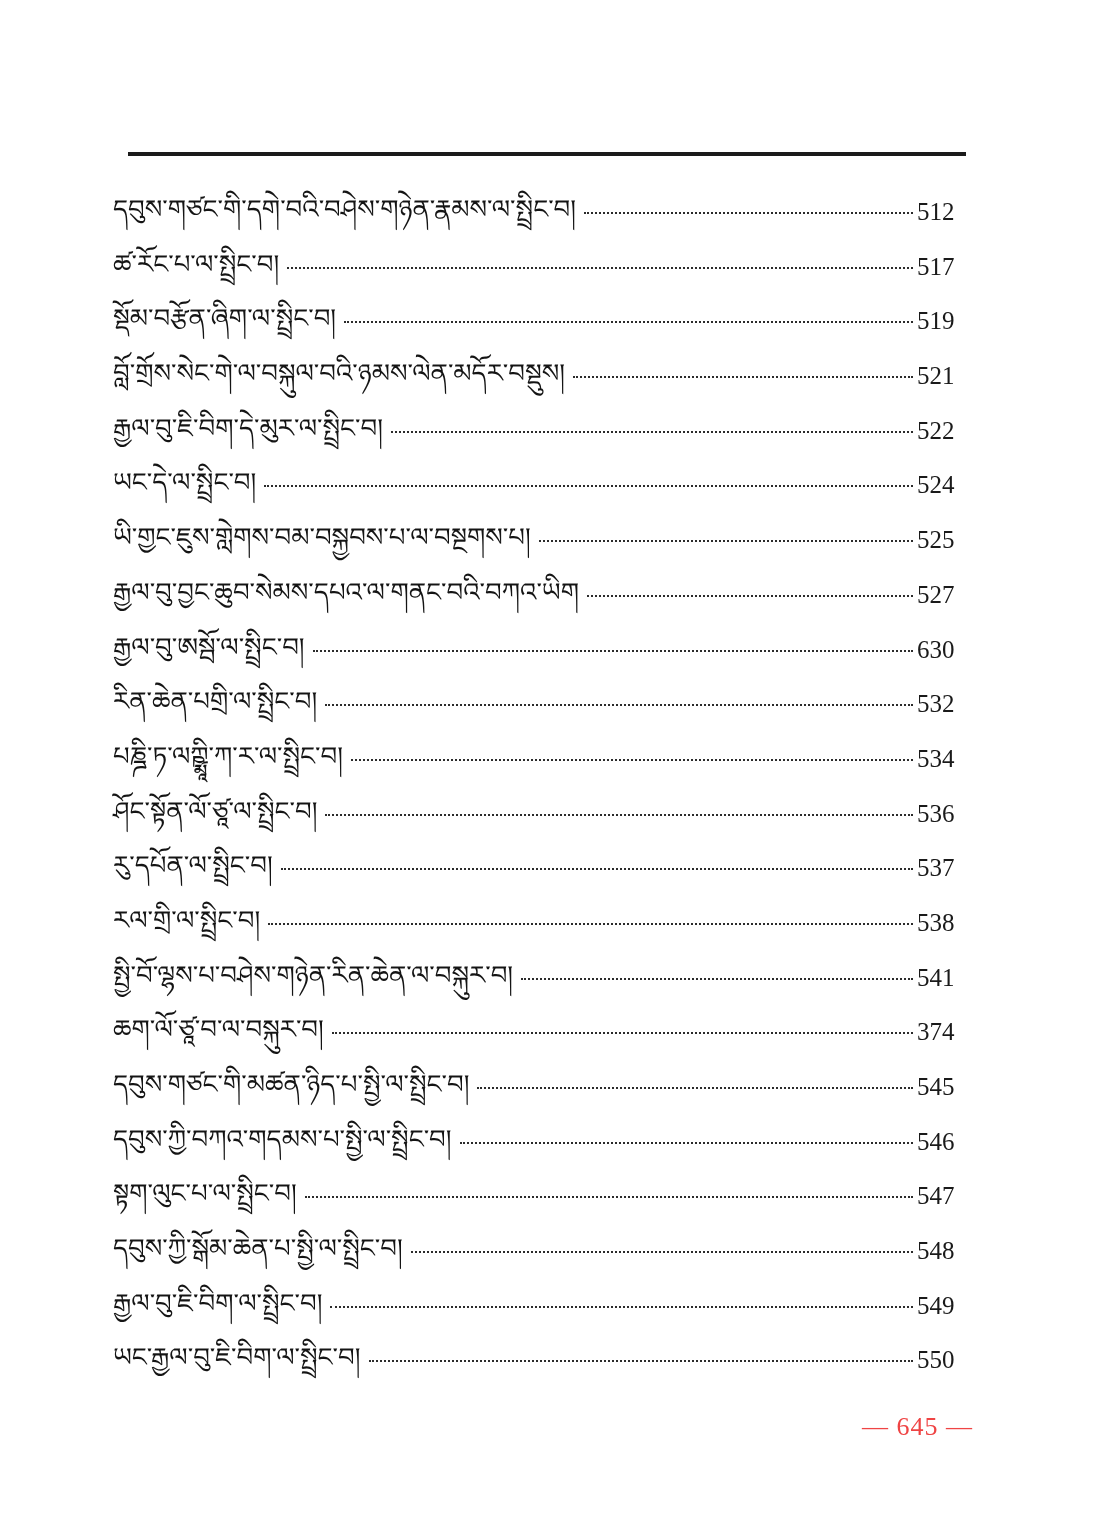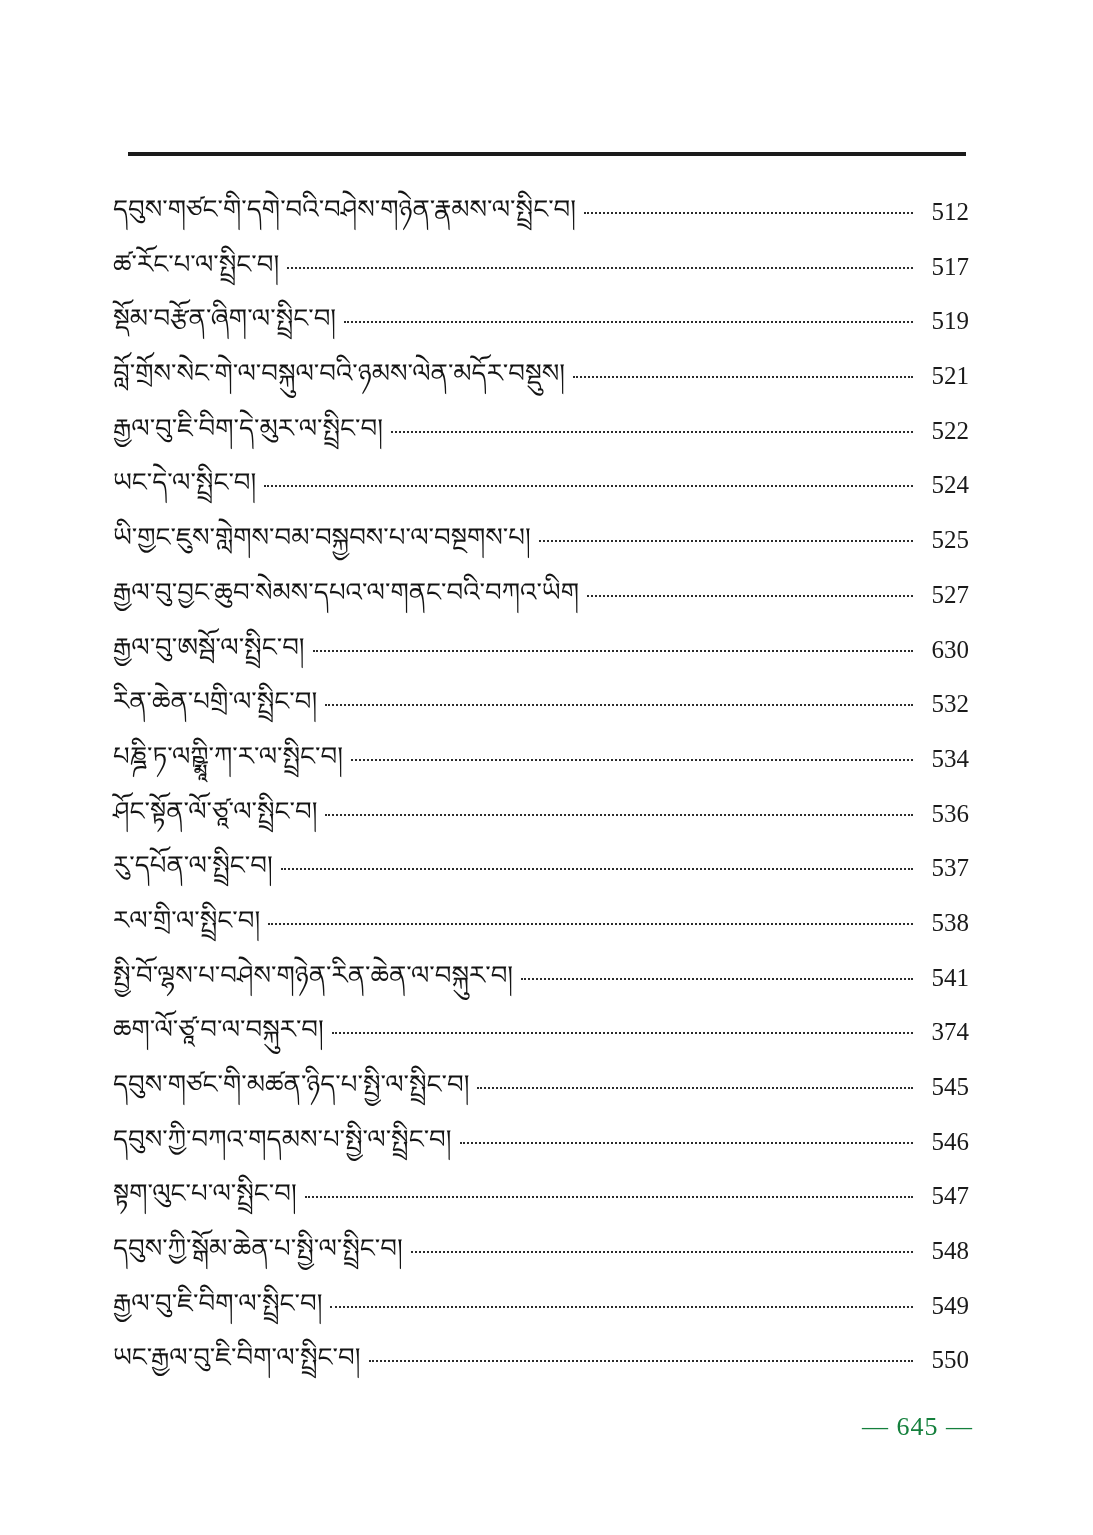--- a/index.html
+++ b/index.html
@@ -58,30 +58,30 @@
     margin: 0 4px 0 8px;
     border-bottom: 2px dotted #2b2b2b;
     min-width: 18px;
   }
   .toc-num {
     font-family: "Liberation Serif", serif;
     font-size: 25px;
     line-height: 1;
     margin-top: 4px;
     min-width: 52px;
-    text-align: right;
+    text-align: left;
     color: #1a1a1a;
   }
   .footer-page {
     position: absolute;
     top: 1412px;
     right: 120px;
     font-family: "Liberation Serif", serif;
     font-size: 26px;
-    color: #15803d;
+    color: #ef4444;
     letter-spacing: 1px;
     text-align: right;
   }
 </style>
 </head>
 <body>
 
 <div class="page">
 
 

